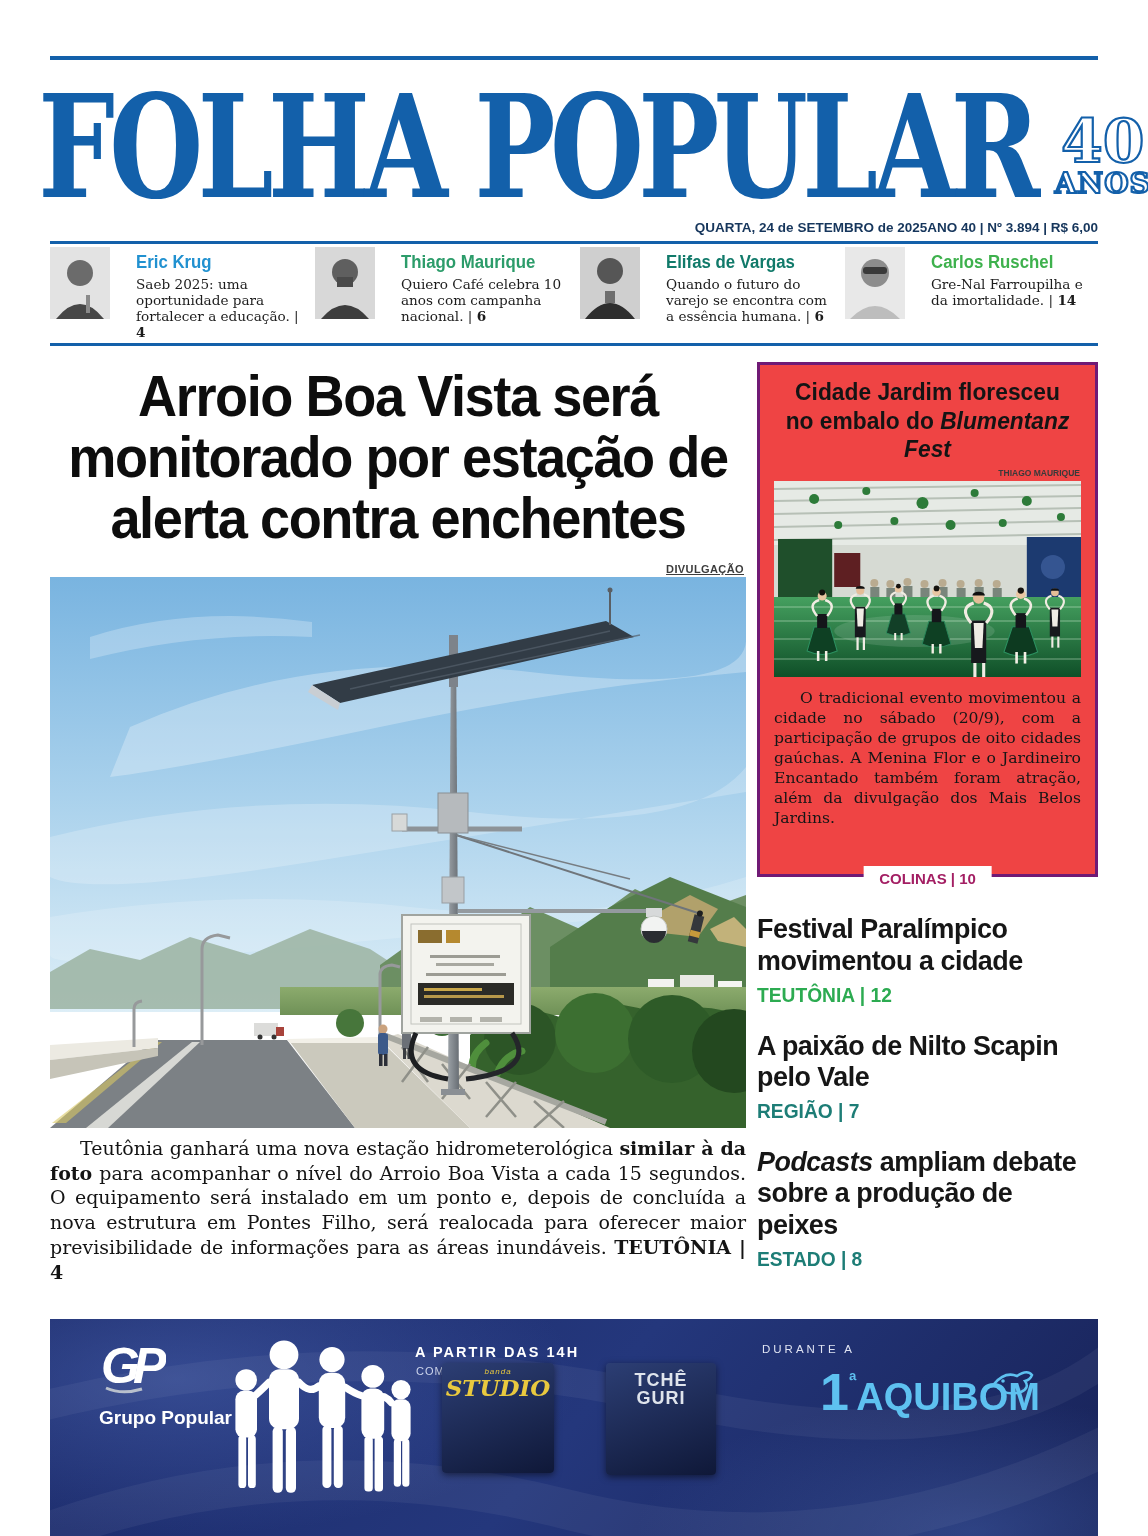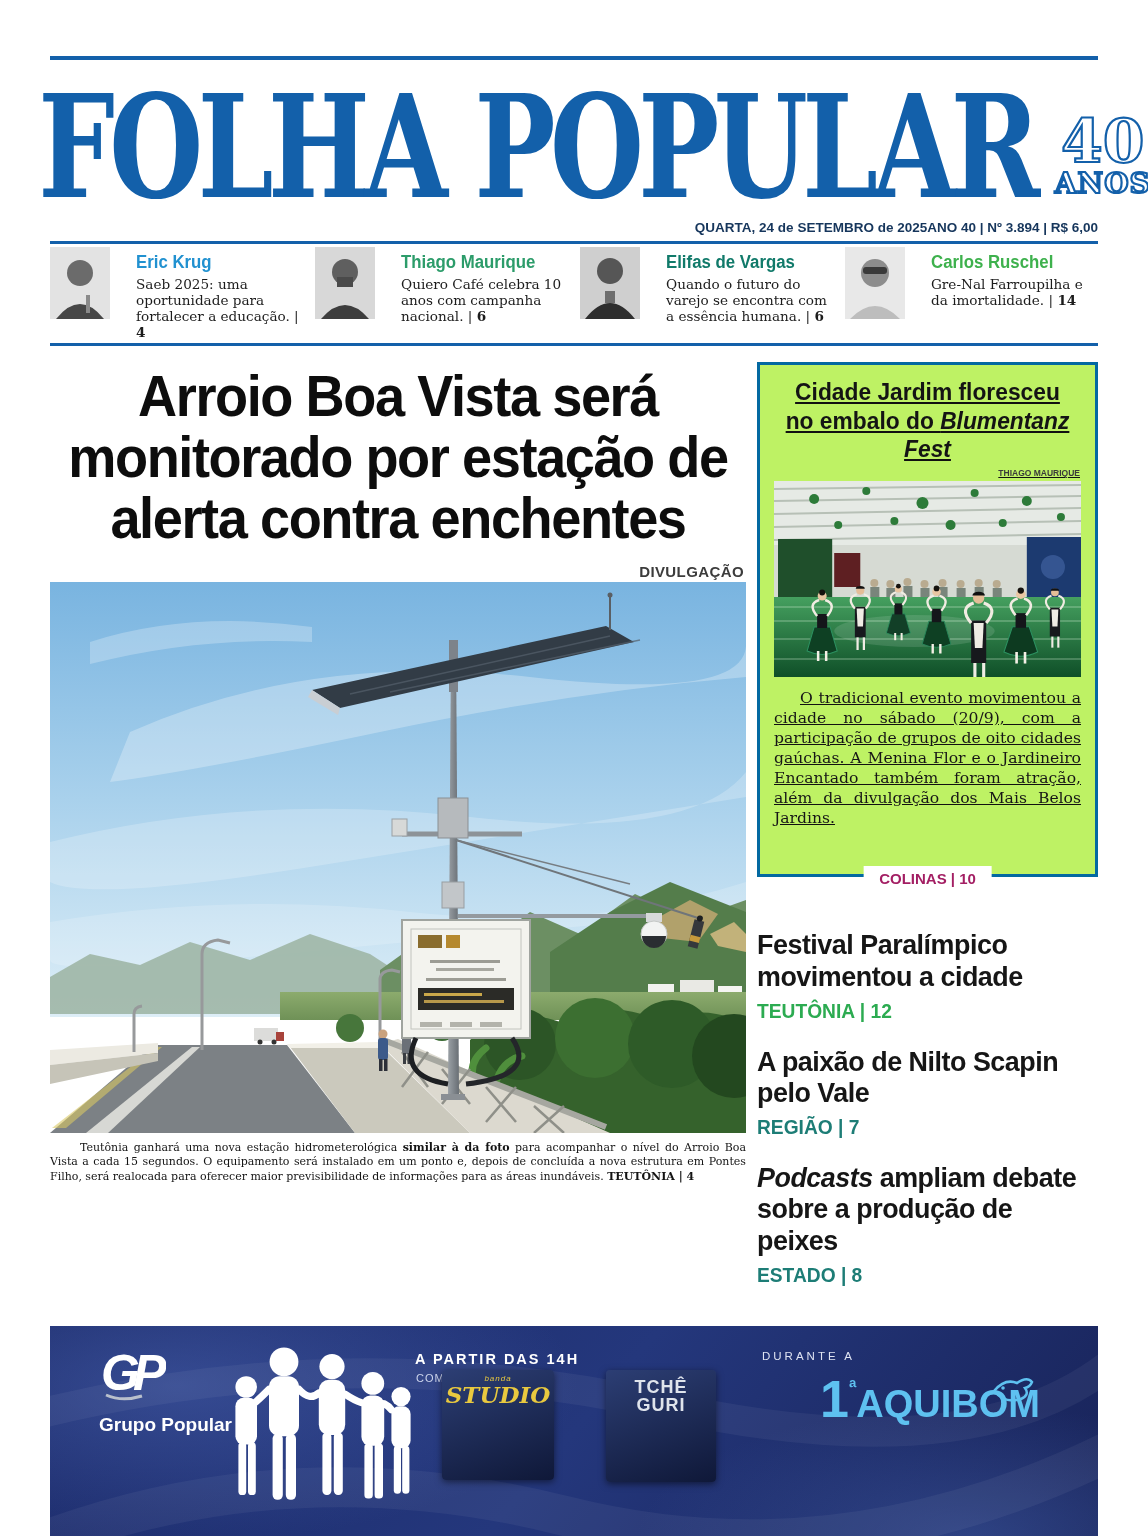--- a/index.html
+++ b/index.html
@@ -21,36 +21,36 @@
   .columnist{display:flex;gap:26px;min-height:74px;}
   .headshot{flex:0 0 60px;width:60px;height:72px;}
   .col-info{padding-top:5px;min-width:0;}
   .col-name{font-size:17.5px;font-weight:700;transform:scaleX(.96);transform-origin:left;}
   .col-desc{font-family:"DejaVu Serif",serif;font-size:13.6px;line-height:1.18;color:#1c1c1c;margin-top:3px;}
   .col-page{font-weight:700;}
 
   
   .main{display:grid;grid-template-columns:1fr 341px;column-gap:11px;margin:16px 5px 0;}
   .lead-headline{font-size:57px;line-height:1.07;font-weight:700;color:#0d0d0d;text-align:center;letter-spacing:-1.5px;transform:scaleX(.95);transform-origin:center;margin:4px 0 0;}
-  .photo-credit{text-align:right;font-size:15px;font-weight:700;color:#3c3c3c;letter-spacing:.4px;margin:14px 2px 2px;}
+  .photo-credit{text-align:right;font-size:11px;font-weight:700;color:#3c3c3c;letter-spacing:.4px;margin:14px 2px 2px;text-decoration:underline;}
   .main-photo{width:100%;height:551px;display:block;}
-  .caption{font-family:"DejaVu Serif",serif;font-size:11px;line-height:1.3;color:#141414;text-align:justify;text-indent:30px;margin-top:8px;}
+  .caption{font-family:"DejaVu Serif",serif;font-size:19px;line-height:1.3;color:#141414;text-align:justify;text-indent:30px;margin-top:8px;}
   .caption b{font-weight:700;}
 
   
-  .feature-box{position:relative;border:3px solid #0369a1;background:#bef264;padding:13px 14px 30px;text-align:center;text-decoration:underline;}
+  .feature-box{position:relative;border:3px solid #701a75;background:#ef4444;padding:13px 14px 30px;text-align:center;}
   .feature-title{font-size:23.5px;font-weight:700;line-height:1.22;color:#141414;transform:scaleX(.97);transform-origin:center;}
   .feature-title .it{font-style:italic;}
   .feature-credit{text-align:right;font-size:8.5px;font-weight:700;color:#3a3a3a;margin:4px 1px 3px;}
   .feature-photo{width:100%;height:196px;display:block;}
   .feature-body{font-family:"DejaVu Serif",serif;font-size:15.6px;line-height:1.28;text-align:justify;text-indent:26px;color:#161616;margin-top:12px;}
   .feature-tag{position:absolute;left:50%;bottom:-17px;transform:translateX(-50%);background:#ffffff;padding:4px 16px;font-size:15px;font-weight:700;color:#a31e63;white-space:nowrap;}
 
   
-  .hl-list{margin-top:52px;}
+  .hl-list{margin-top:36px;}
   .hl-item{margin-bottom:23px;}
   .hl-title{font-size:28px;font-weight:700;line-height:1.13;color:#161616;letter-spacing:-.5px;transform:scaleX(.96);transform-origin:left;}
   .hl-title .it{font-style:italic;}
   .hl-tag{margin-top:7px;font-size:20px;font-weight:700;transform:scaleX(.96);transform-origin:left;}
 
   
   .banner{position:relative;margin:16px 5px 0;height:272px;color:#fff;overflow:hidden;
     background:
       radial-gradient(620px 240px at 12% 22%, rgba(78,104,182,.5), rgba(0,0,0,0) 65%),
       radial-gradient(560px 220px at 88% 78%, rgba(70,100,175,.45), rgba(0,0,0,0) 60%),

